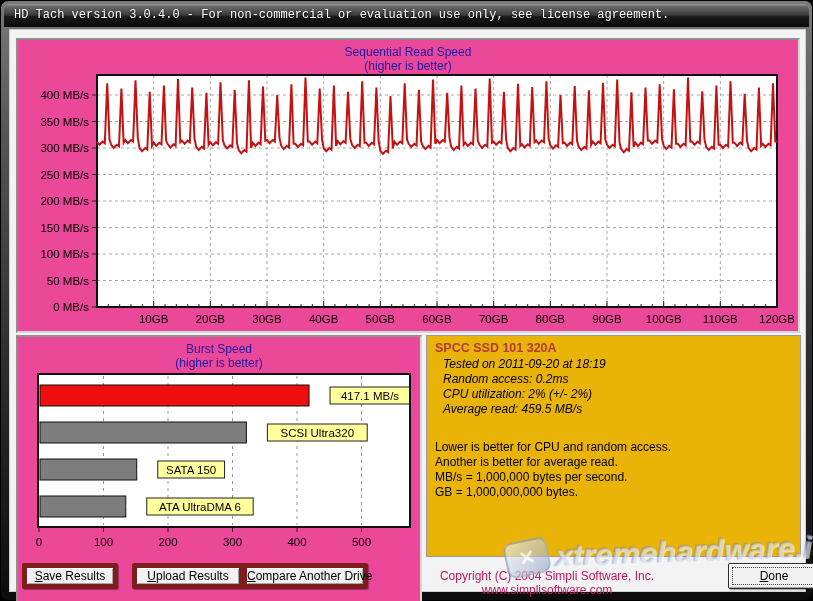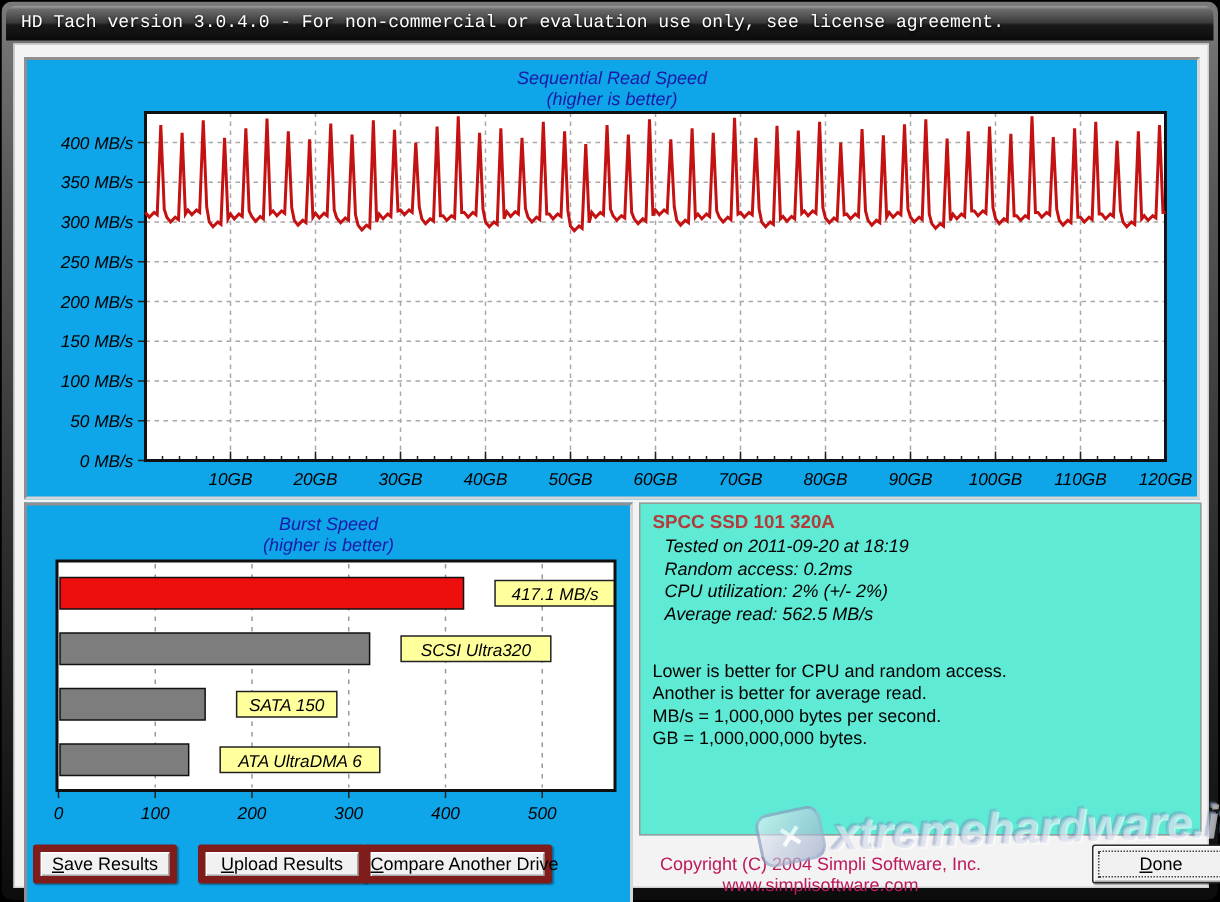--- a/index.html
+++ b/index.html
@@ -7,28 +7,28 @@
   .window{position:absolute;inset:0;width:813px;height:601px;border-radius:8px;
     background:linear-gradient(180deg,#7a7a7a 0%,#565656 22%,#2e2e2e 60%,#0c0c0c 100%);
     border:1px solid #000;box-sizing:border-box;}
   .titlebar{position:absolute;left:3px;top:3px;right:3px;height:23px;border-radius:6px 6px 0 0;
     background:linear-gradient(180deg,#a0a0a0 0%,#6b6b6b 10%,#3a3a3a 48%,#1a1a1a 55%,#0a0a0a 100%);
     color:#fff;font-size:12px;line-height:23px;padding-left:10px;text-shadow:0 1px 2px #000;
     white-space:nowrap;font-family:Liberation Mono, monospace;}
   .content{position:absolute;left:8px;top:28px;width:797px;height:563px;background:#f3f3f3;
     border:1px solid #cfcfcf;box-sizing:border-box;}
   .panel{position:absolute;box-sizing:border-box;border:2px solid;
-    border-color:#8f8f8f #d6d6d6 #d6d6d6 #8f8f8f;background:#0ea5e9;font-style:italic;}
+    border-color:#8f8f8f #d6d6d6 #d6d6d6 #8f8f8f;background:#ec4899;}
   .seq-panel{left:6px;top:8px;width:784px;height:295px;}
   .burst-panel{left:6px;top:305px;width:406px;height:280px;}
   .chart-title{position:absolute;left:0;right:0;text-align:center;color:#1a1aa6;font-size:12px;z-index:2;}
   .t1{top:5px;} .t2{top:19px;}
   .chart-svg{position:absolute;left:0;top:0;z-index:1;}
   .info-panel{position:absolute;left:416px;top:305px;width:375px;height:222px;box-sizing:border-box;
-    border:1px solid #9a9a9a;background:#5eead4;padding:5px 8px;font-size:12px;color:#000;}
+    border:1px solid #9a9a9a;background:#eab308;padding:5px 8px;font-size:12px;color:#000;}
   .drive-name{color:#b23b3b;font-weight:bold;font-size:12.5px;margin-bottom:2px;}
   .stat{padding-left:8px;line-height:15px;font-style:italic;}
   .note{line-height:15px;}
   .spacer{height:23px;}
   .btn{position:absolute;top:533px;height:26px;background:#f1f1f1;border:5px solid #7f1d1d;
     border-radius:2px;font-family:"Liberation Sans",sans-serif;font-size:12px;color:#000;
     box-shadow:inset 1px 1px 0 #ffffff,inset -1px -1px 0 #a6a6a6,1px 1px 1px rgba(0,0,0,.35);
     white-space:nowrap;padding:0;cursor:pointer;}
   .u{text-decoration:underline;}
   #save-btn{left:12px;width:96px;}
@@ -217,21 +217,21 @@
           <text x="181.98499999999999" y="174" text-anchor="middle" font-size="11.5" font-family="Liberation Sans" fill="#000">ATA UltraDMA 6</text>
           <rect x="20" y="37" width="372" height="153" fill="none" stroke="#111" stroke-width="2"></rect>
         </svg>
     </div>
 
     <div class="info-panel">
       <div class="drive-name">SPCC SSD 101 320A</div>
       <div class="stat">Tested on 2011-09-20 at 18:19</div>
       <div class="stat">Random access: 0.2ms</div>
       <div class="stat">CPU utilization: 2% (+/- 2%)</div>
-      <div class="stat">Average read: 562.5 MB/s</div>
+      <div class="stat">Average read: 459.5 MB/s</div>
       <div class="spacer"></div>
       <div class="note">Lower is better for CPU and random access.</div>
       <div class="note">Another is better for average read.</div>
       <div class="note">MB/s = 1,000,000 bytes per second.</div>
       <div class="note">GB = 1,000,000,000 bytes.</div>
     </div>
 
     <button class="btn" id="save-btn"><span class="u">S</span><span>ave Results</span></button>
 
     <button class="btn" id="upload-btn"><span class="u">U</span><span>pload Results</span></button>

